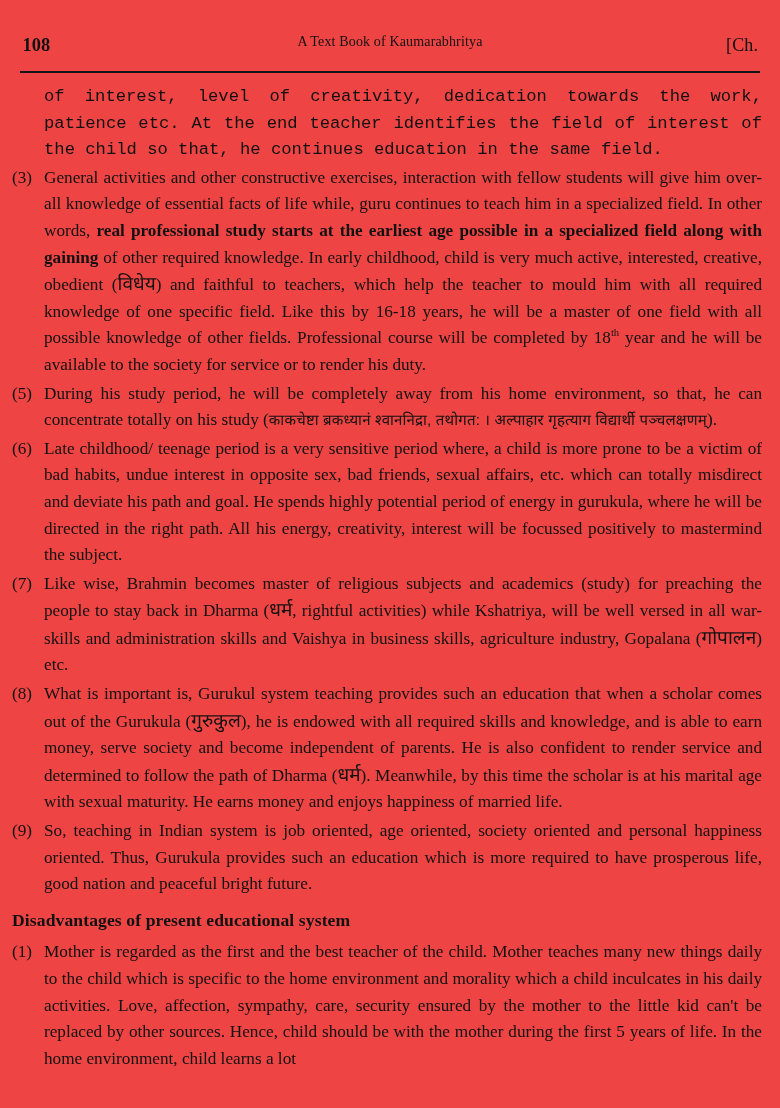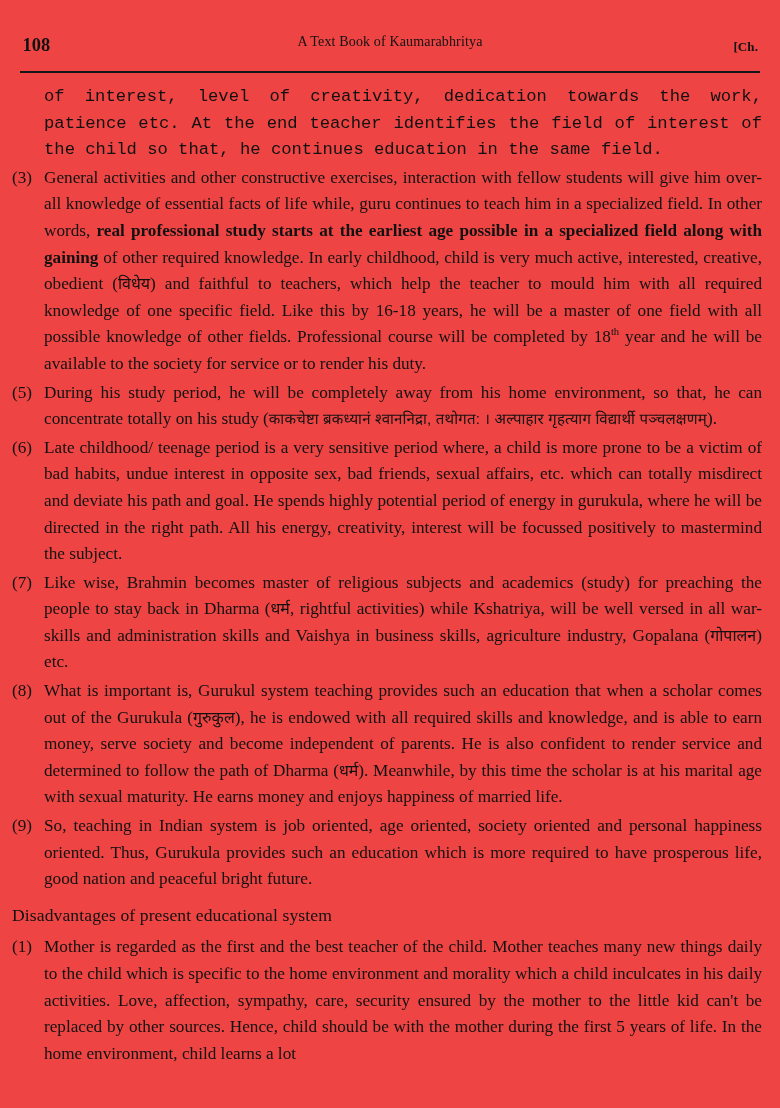--- a/index.html
+++ b/index.html
@@ -47,22 +47,22 @@
   .page-header .running-title {
     position: absolute;
     left: 0; right: 0;
     text-align: center;
     font-size: 14px;
     font-weight: 400;
     letter-spacing: 0.15px;
   }
   .page-header .chapter-mark {
     flex: 0 0 auto;
-    font-size: 13px;
-    font-weight: 700;
+    font-size: 18px;
+    font-weight: 400;
   }
   .header-rule {
     margin: 3px 20px 0 20px;
     height: 2px;
     background: #14161a;
   }
 
   
   .body-text {
     margin: 0;
@@ -98,38 +98,38 @@
     top: 0;
     width: 30px;
     text-align: left;
     font-size: 17.2px;
   }
 
   b, .bold { font-weight: 700; }
 
   .dev {
     font-family: Liberation Serif, serif;
-    font-size: 16px;
+    font-size: 19px;
   }
   .dev-verse {
     font-family: "Liberation Sans", "DejaVu Sans", sans-serif;
     font-size: 15px;
     letter-spacing: 0.2px;
   }
 
   sup {
     font-size: 0.62em;
     vertical-align: super;
     line-height: 0;
   }
 
   .section-heading {
     margin: 9px 0 6px 0;
     padding-left: 0;
-    font-weight: 400;
+    font-weight: 700;
     font-size: 17.6px;
     letter-spacing: 0.1px;
     text-align: left;
   }
 </style>
 </head>
 <body>
 
 <div class="page">
 

